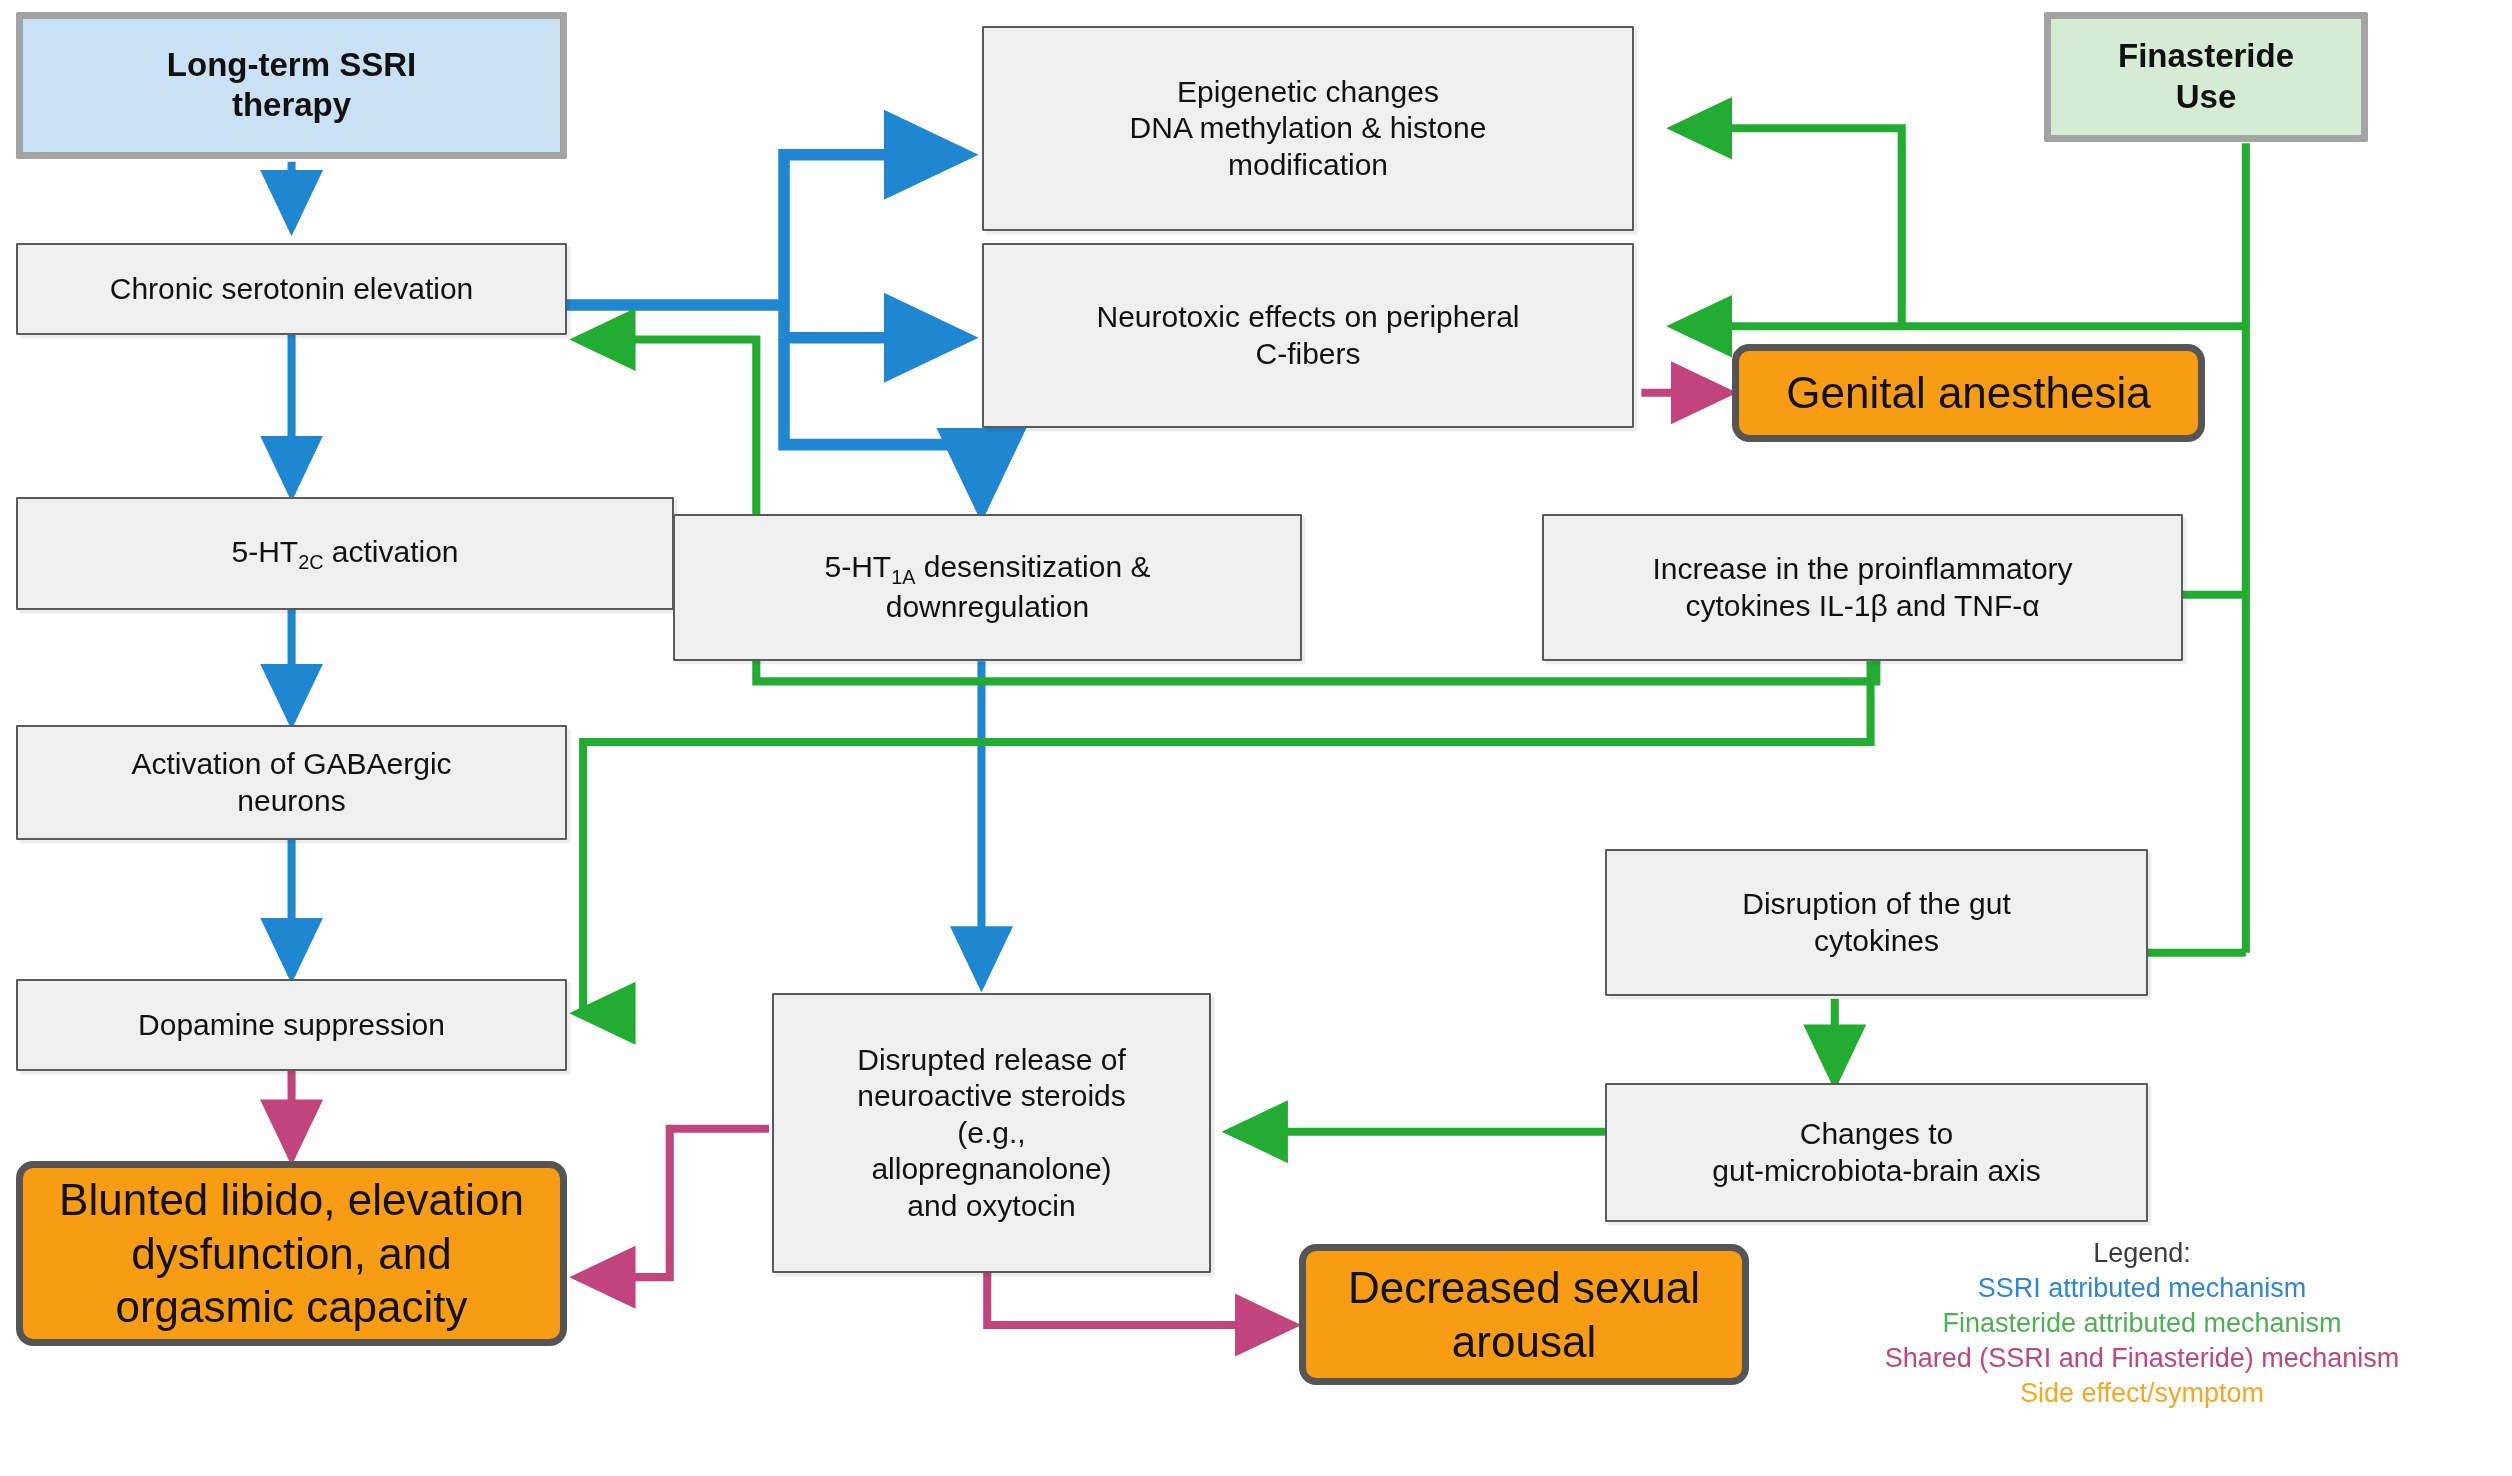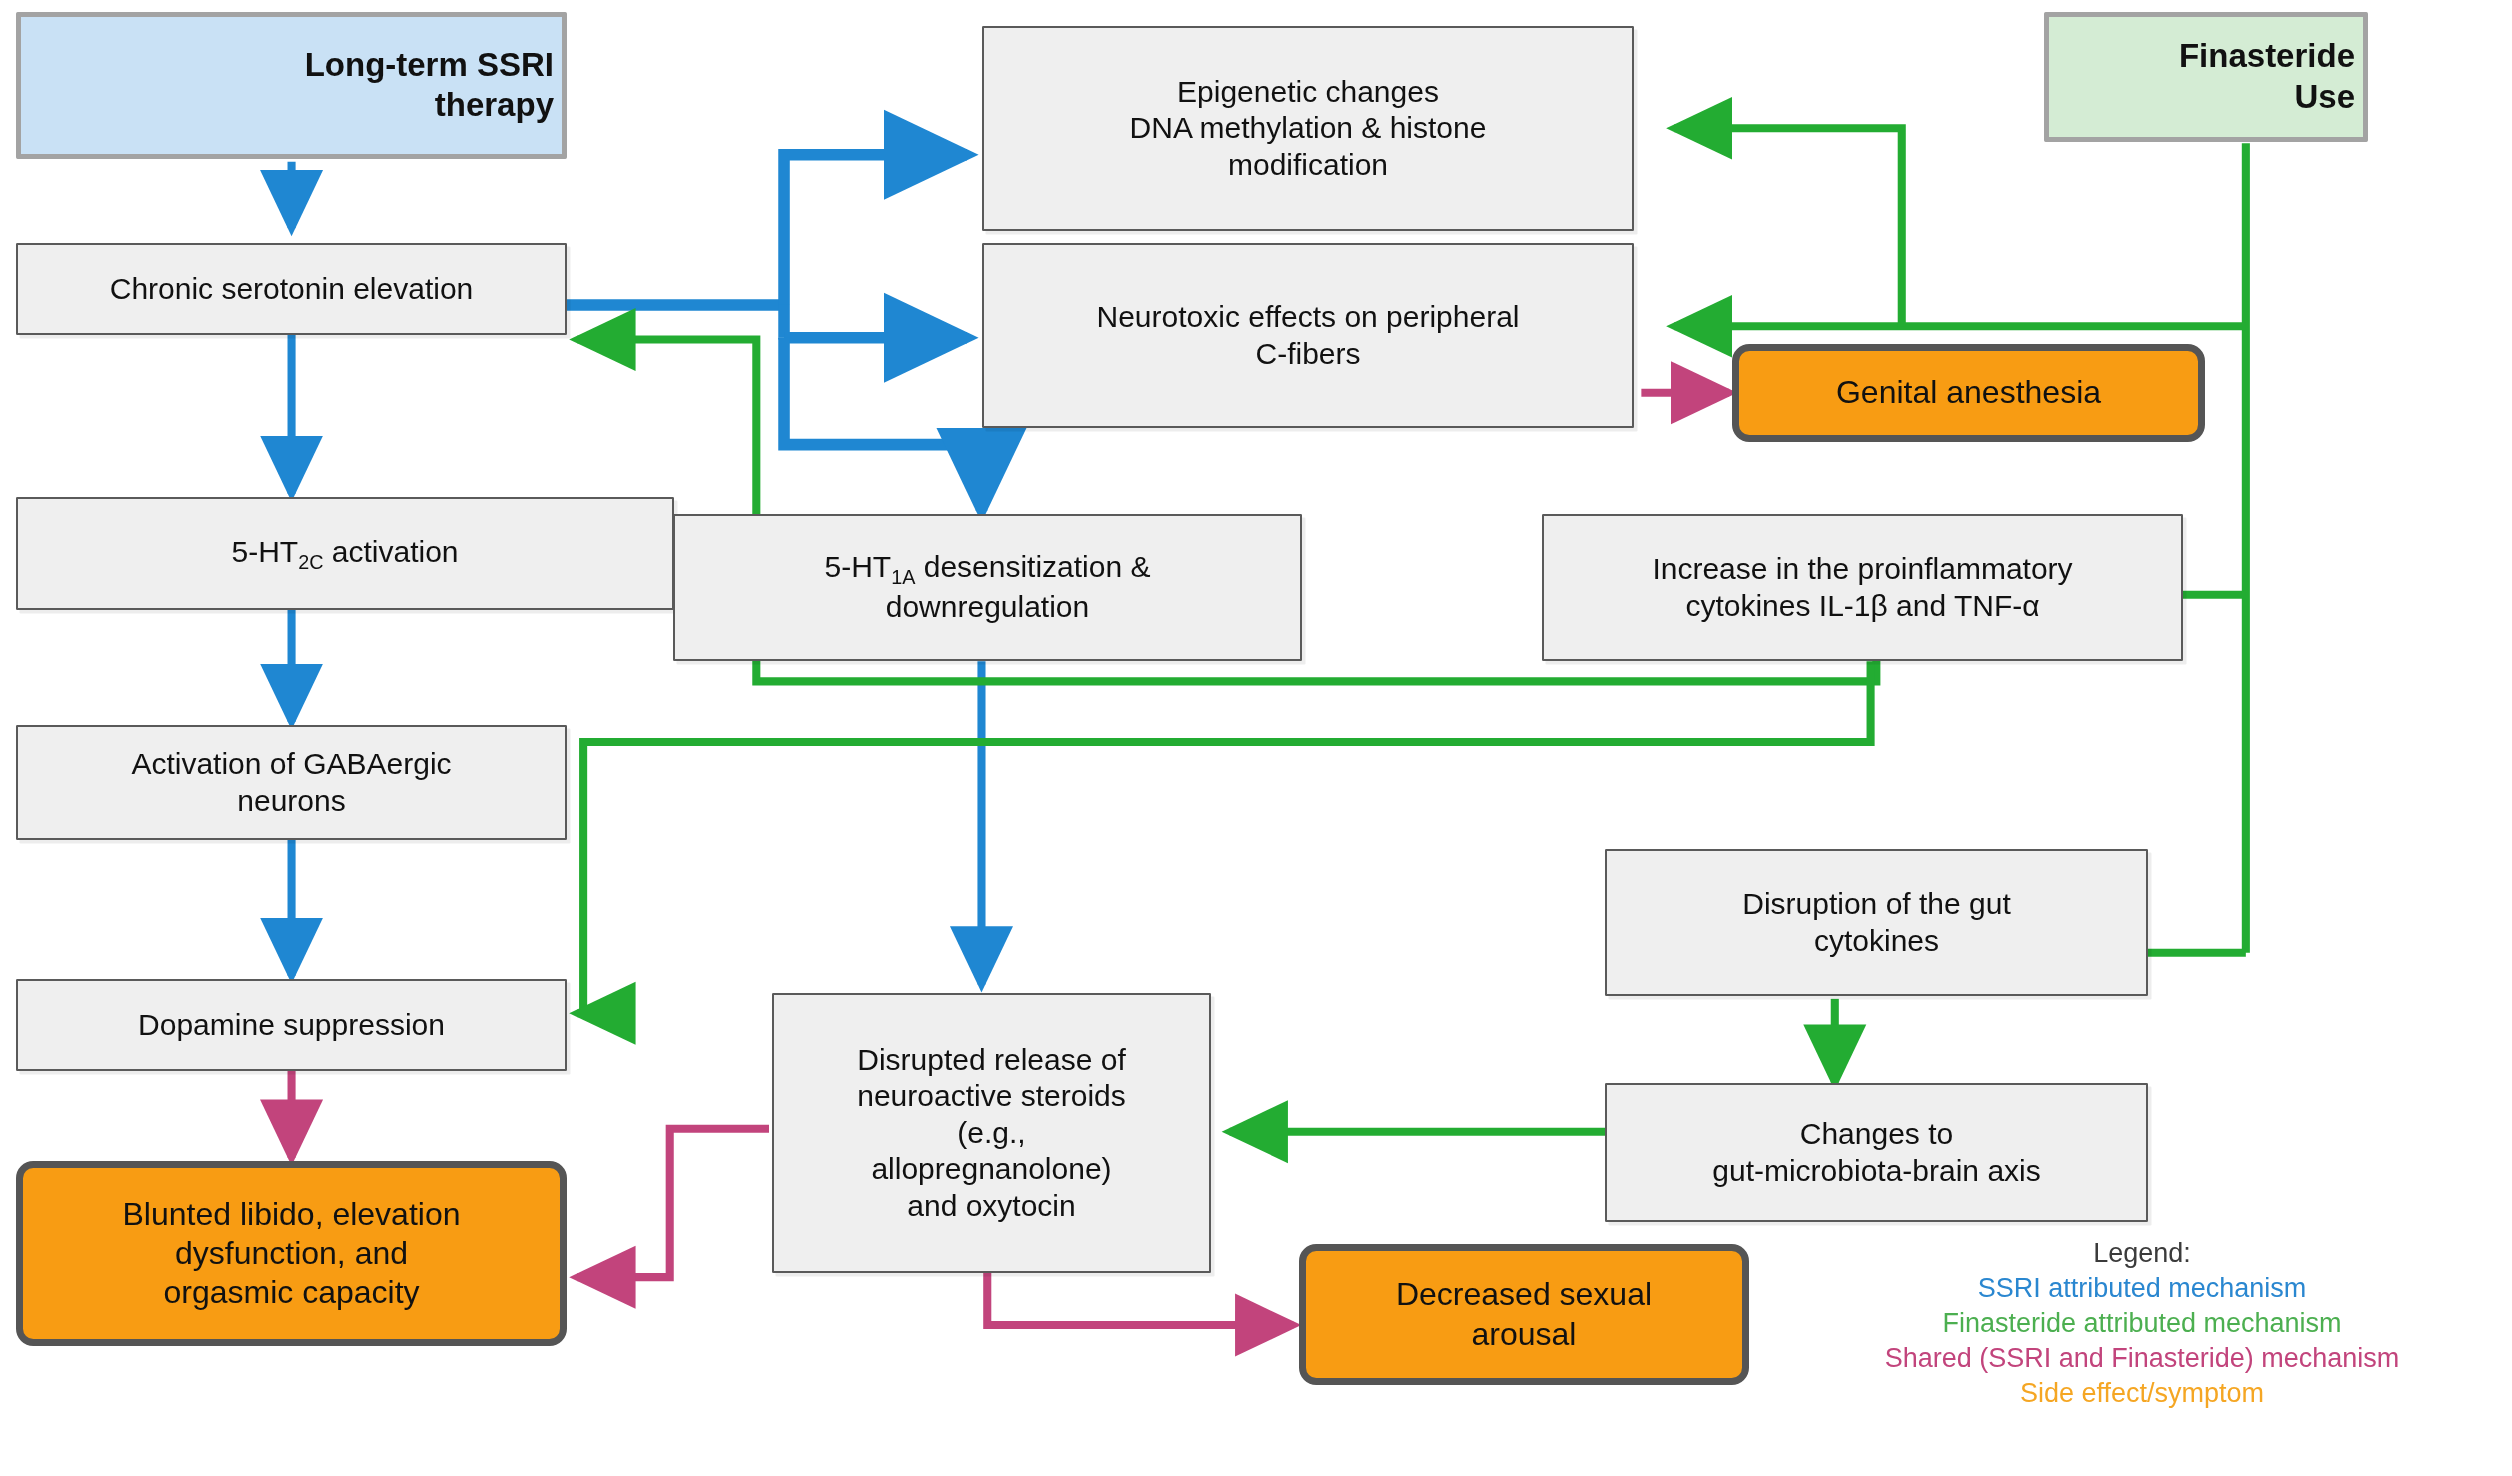--- a/index.html
+++ b/index.html
@@ -9,26 +9,26 @@
 
   .node{position:absolute;box-sizing:border-box;display:flex;align-items:center;
         justify-content:center;text-align:center;color:#111111;}
   .node .txt{display:block;width:100%;padding:0 8px;line-height:1.22;}
 
   
   .n-process{background:#efefef;border:2.9px solid #5a5a5a;border-radius:1.2px;
              font-size:30px;font-weight:400;
              box-shadow:3.5px 3.5px 0 rgba(0,0,0,0.07);}
   
-  .n-start{border:5px solid #a3a3a3;border-radius:1.7px;font-size:33px;font-weight:bold;text-align:right;}
+  .n-start{border:7px solid #a3a3a3;border-radius:1.7px;font-size:33px;font-weight:bold;}
   .n-ssri{background:#c9e1f5;}
   .n-fin{background:#d4ecd4;}
   
   .n-outcome{background:#f89c13;border:7px solid #555555;border-radius:17.3px;
-             font-size:32px;font-weight:400;}
+             font-size:44px;font-weight:400;}
 
   sub{font-size:0.66em;vertical-align:-0.33em;}
 
   .legend{position:absolute;font-size:27px;line-height:1.30;font-weight:normal;text-align:center;}
   .legend .lg-title{color:#3b3b3b;}
   .lg-blue{color:#2a87d0;}
   .lg-green{color:#4caf50;}
   .lg-pink{color:#c2447c;}
   .lg-orange{color:#f5a623;}
 </style>

